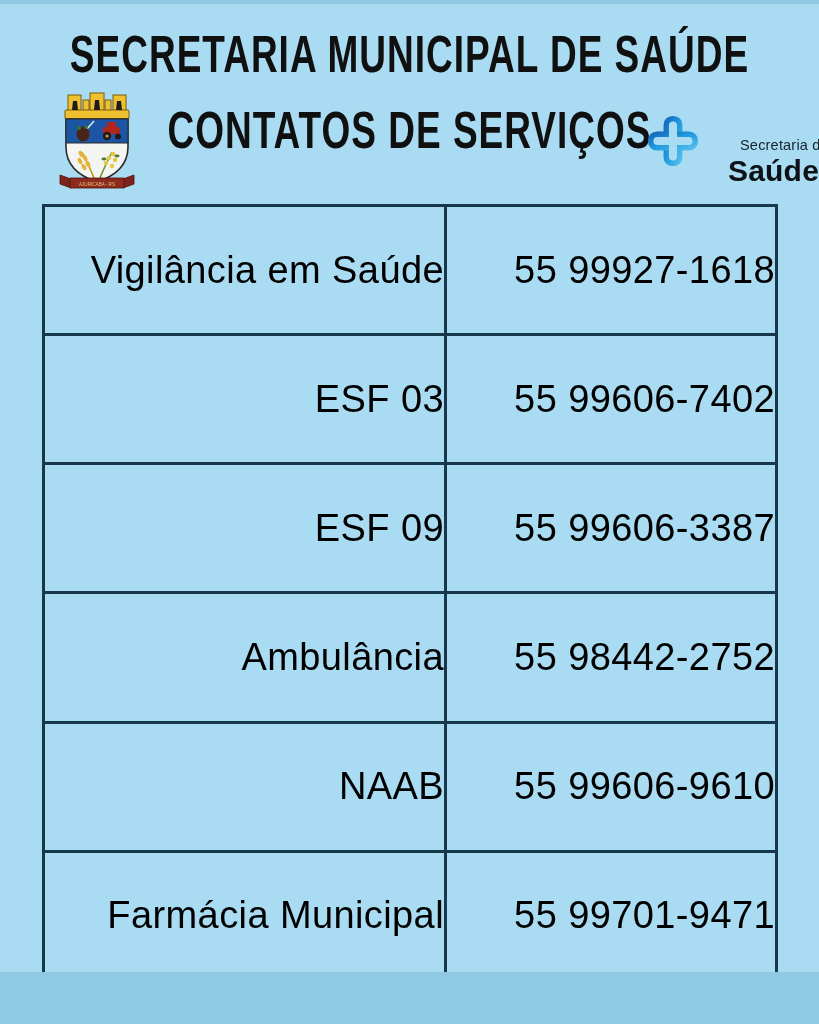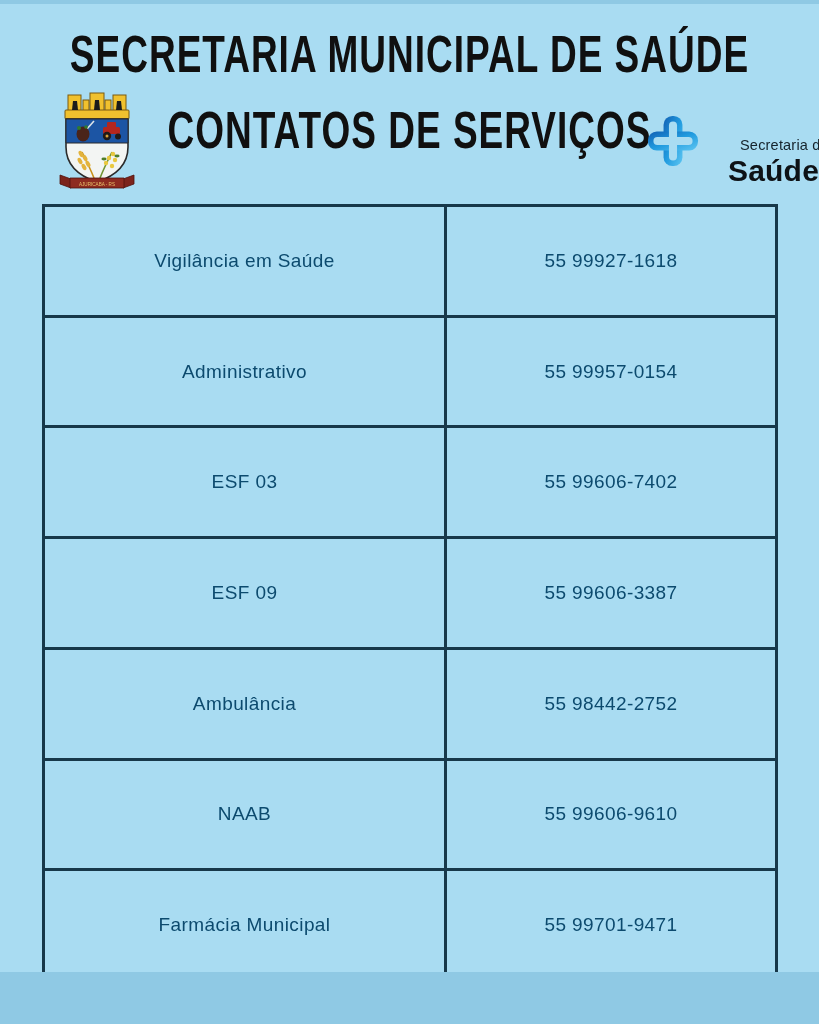--- a/index.html
+++ b/index.html
@@ -33,24 +33,24 @@
   .sus-line1{display:block;margin-left:12px;font-size:14.5px;font-weight:500;letter-spacing:.2px;}
   .sus-line2{display:block;margin-top:3px;font-size:30px;font-weight:800;color:#0e1216;letter-spacing:.2px;}
   
   .contacts{
     position:absolute;left:42px;top:200px;
     width:736px;height:778px;
     border-collapse:collapse;table-layout:fixed;
   }
   .contacts td{
     border:3px solid #17384a;
-    color:#0c4a6e;
-    font-size:19px;
+    color:#000000;
+    font-size:38px;
     letter-spacing:.4px;
-    text-align:center;
+    text-align:right;
     vertical-align:middle;
     padding:0;
   }
   .col-service{width:399px;}
 </style>
 </head>
 <body>
 
 <div class="page">
 
@@ -138,24 +138,20 @@
     </div>
   </div>
 
   <table class="contacts">
     <tbody>
       <tr>
         <td class="col-service">Vigilância em Saúde</td>
         <td>55 99927-1618</td>
       </tr>
       <tr>
-        <td class="col-service">Administrativo</td>
-        <td>55 99957-0154</td>
-      </tr>
-      <tr>
         <td class="col-service">ESF 03</td>
         <td>55 99606-7402</td>
       </tr>
       <tr>
         <td class="col-service">ESF 09</td>
         <td>55 99606-3387</td>
       </tr>
       <tr>
         <td class="col-service">Ambulância</td>
         <td>55 98442-2752</td>

